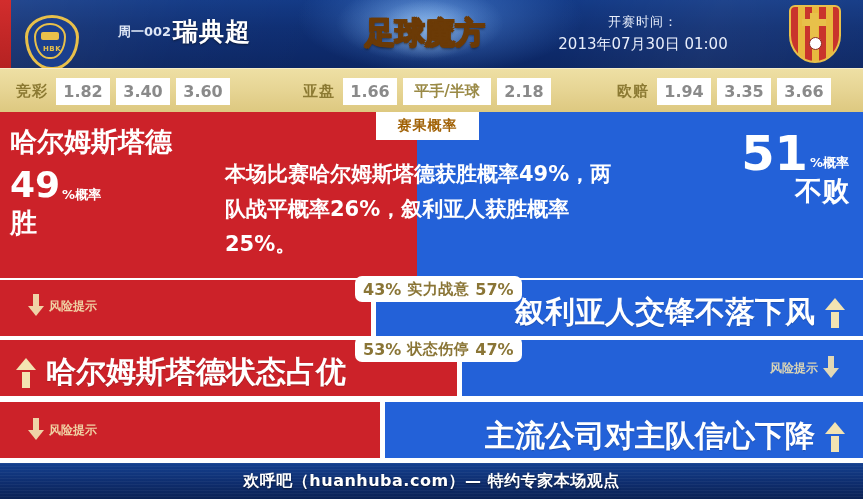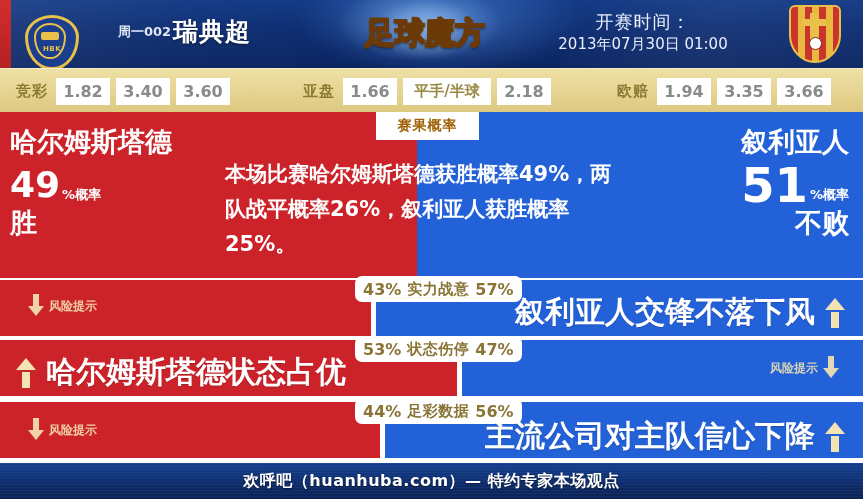--- a/index.html
+++ b/index.html
@@ -119,21 +119,21 @@
   .brand-glow{
     position:absolute;left:352px;top:-18px;width:150px;height:95px;
     background:radial-gradient(ellipse 75px 42px at 50% 50%, rgba(190,225,255,.45), rgba(120,180,250,0) 70%);
     pointer-events:none;
   }
 
   .kickoff{
     position:absolute;right:110px;top:11px;width:220px;text-align:center;
     color:#e8eefb;line-height:22px;
   }
-  .kickoff .k1{font-size:18px;letter-spacing:1px;}
+  .kickoff .k1{font-size:13px;letter-spacing:1px;}
   .kickoff .k2{font-size:15px;letter-spacing:0px;}
 
   
   .odds{
     position:absolute;left:0;top:68px;width:863px;height:44px;
     background:linear-gradient(180deg,#eedfa4 0%,#e6d493 50%,#ddc87f 100%);
     border-top:1px solid #f6ecc7;
     padding-left:12px;
   }
   .odds-group{position:absolute;top:0;height:44px;display:flex;align-items:center;gap:6px;}
@@ -314,21 +314,20 @@
     <div class="hometeam">
       <div class="nm">哈尔姆斯塔德</div>
       <div class="pctrow">
         <span class="pct">49</span>
         <span class="sub">%概率</span>
       </div>
       <div class="res">胜</div>
     </div>
 
     <div class="awayteam">
-      <div class="nm">叙利亚人</div>
       <div class="pctrow">
         <span class="pct">51</span>
         <span class="sub">%概率</span>
       </div>
       <div class="res">不败</div>
     </div>
 
     <div class="tab-prob">赛果概率</div>
 
     <div class="summary">本场比赛哈尔姆斯塔德获胜概率49%，两队战平概率26%，叙利亚人获胜概率25%。</div>
@@ -378,25 +377,20 @@
       <span class="arrow sm">
           <i></i>
           <b></b>
         </span>
     </div>
   </div>
 
   <div class="row" style="top:402px;">
     <div class="rbar" style="width:380px;"></div>
     <div class="bbar" style="left:385px;width:478px;"></div>
-    <div class="cap" style="left:355px;">
-      <span class="p">44%</span>
-      <span class="t">足彩数据</span>
-      <span class="p">56%</span>
-    </div>
     <div class="risk onred" style="left:28px;top:16px;">
       <span class="arrow sm">
           <i></i>
           <b></b>
         </span>
       <span>风险提示</span>
     </div>
     <div class="verdict" style="right:18px;top:14px;">
       <span>主流公司对主队信心下降</span>
       <span class="arrow up">

